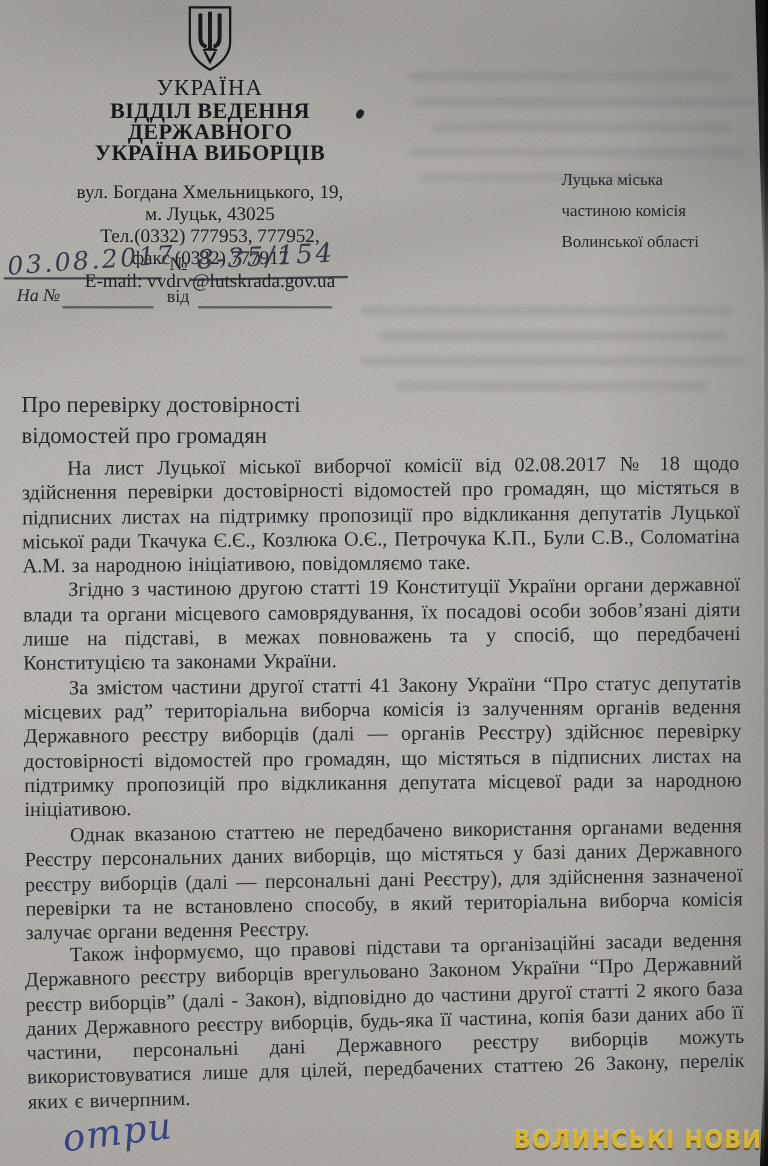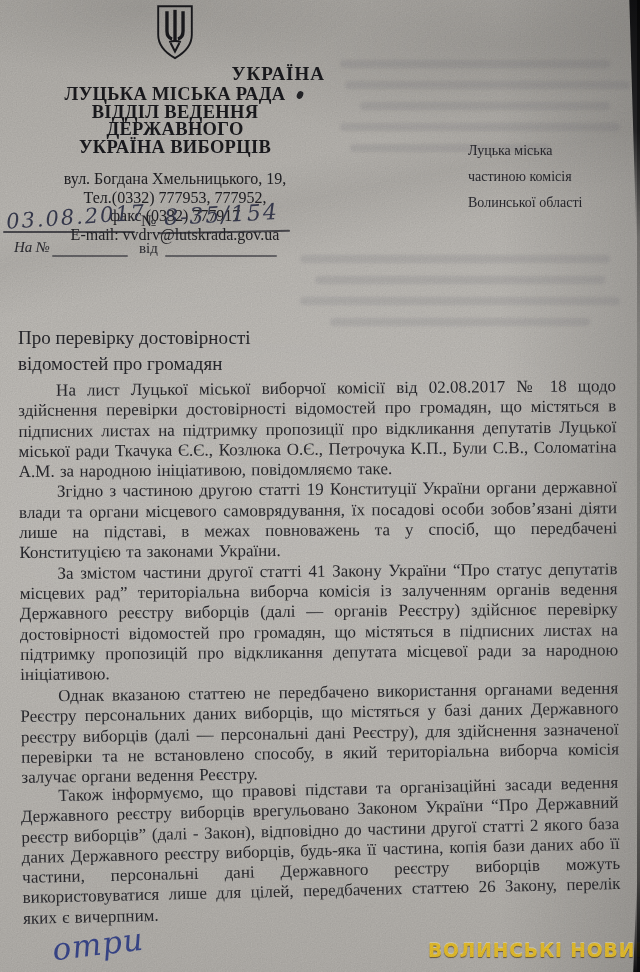--- a/index.html
+++ b/index.html
@@ -23,21 +23,21 @@
     clip-path:polygon(18% 0, 100% 0, 100% 100%, 72% 100%);}
   .edge-line{position:absolute;right:0;top:0;width:3px;height:100%;
     background:linear-gradient(to bottom, rgba(0,0,0,.55), rgba(0,0,0,.18) 35%, rgba(0,0,0,.22) 75%, rgba(0,0,0,.75));}
   .edge-bottom{position:absolute;right:0;bottom:0;width:10px;height:92px;
     background:linear-gradient(to top, rgba(8,8,10,.95), rgba(15,15,17,0));
     clip-path:polygon(32% 100%, 100% 100%, 100% 0, 70% 0);}
 
   
   .letterhead{position:absolute;left:25px;top:4px;width:300px;text-align:center;color:#1c1c20;}
   .emblem{display:block;margin:0 auto 2px auto;}
-  .country{font-weight:bold;font-size:19px;letter-spacing:1px;margin-top:1px;text-align:right;}
+  .country{font-weight:normal;font-size:19px;letter-spacing:1px;margin-top:1px;}
   .orgline{font-weight:bold;font-size:18.5px;line-height:17.5px;letter-spacing:.3px;}
   .org1{margin-top:1px;}
   .addr{font-size:16px;line-height:18.5px;color:#222226;}
   .addr-first{margin-top:14px;}
 
   
   .recipient{position:absolute;left:468px;top:138px;font-size:14px;line-height:26px;color:#2a2a30;}
 
   
   .hw{font-style:italic;color:#3a3d52;font-family:"DejaVu Serif", serif;}
@@ -105,24 +105,24 @@
         <path d="M19 10 V37 Q19 46 26 48"></path>
         <path d="M41 10 V37 Q41 46 34 48"></path>
         <path d="M30 8 V52"></path>
       </g>
       <g fill="none" stroke="#1b1b1f" stroke-width="2.8">
         <path d="M22 52 Q30 49.5 38 52"></path>
         <path d="M24 53.5 L30 65 L36 53.5"></path>
       </g>
     </svg>
     <div class="country">УКРАЇНА</div>
-    <div class="orgline org1">ЛУЦЬКА МІСЬКА РАДА</div>
     <div class="orgline">ВІДДІЛ ВЕДЕННЯ ДЕРЖАВНОГО</div>
     <div class="orgline">УКРАЇНА ВИБОРЦІВ</div>
     <div class="addr addr-first">вул. Богдана Хмельницького, 19,</div>
+    <div class="addr">м. Луцьк, 43025</div>
     <div class="addr">Тел.(0332) 777953, 777952,</div>
     <div class="addr">факс  (0332) 777917</div>
     <div class="addr">E-mail: vvdrv@lutskrada.gov.ua</div>
   </header>
 
   <div class="recipient">
     <div>Луцька міська</div>
     <div>частиною комісія</div>
     <div>Волинської області</div>
   </div>

